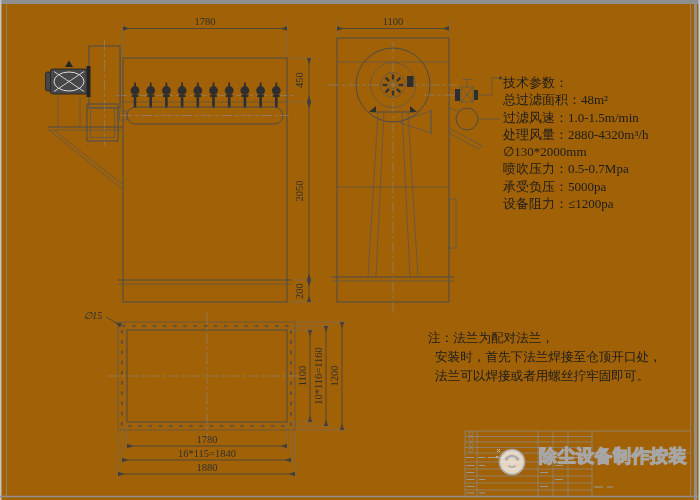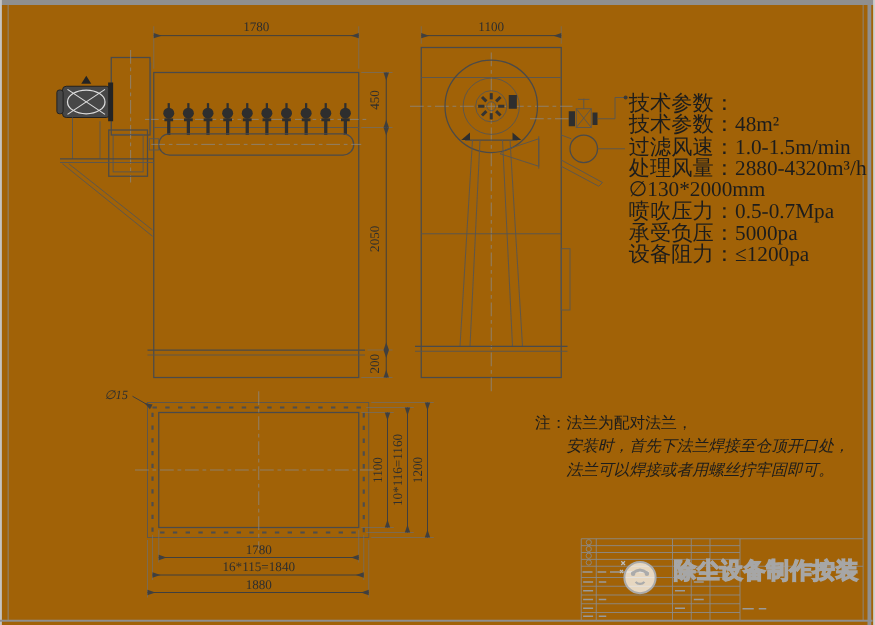--- a/index.html
+++ b/index.html
@@ -8,24 +8,24 @@
   svg{position:absolute;left:0;top:0;}
   .ln{stroke:#4a4a4a;stroke-width:1;fill:none;}
   .ln2{stroke:#555555;stroke-width:0.7;fill:none;}
   .cl{stroke:#8a8a8a;stroke-width:0.6;fill:none;stroke-dasharray:11 3 3 3;}
   .ext{stroke:#6f6f6f;stroke-width:0.55;fill:none;}
   .dim{stroke:#3f3f3f;stroke-width:0.8;fill:none;}
   .tb{stroke:#8c8c8c;stroke-width:0.7;fill:none;}
   text.d{font:10.5px "Liberation Serif","DejaVu Serif",serif;fill:#2e2e2e;}
   text.di{font:italic 10px "Liberation Serif","DejaVu Serif",serif;fill:#2e2e2e;}
   .tech{position:absolute;left:503px;top:74px;width:192px;color:#1c1c1c;
-        font-size:17px;line-height:17.3px;white-space:nowrap;}
+        font-size:13px;line-height:17.3px;white-space:nowrap;}
   .notes{position:absolute;left:428px;top:329px;width:265px;color:#1c1c1c;
          font-size:12.6px;line-height:18.9px;white-space:nowrap;}
-  .notes .ind{margin-left:25px;font-style:italic;}
+  .notes .ind{margin-left:7px;}
   .wm{position:absolute;left:494px;top:444px;display:flex;align-items:center;gap:3px;
       z-index:5;pointer-events:none;padding-left:45px;}
   .wm-text{font-size:18px;font-weight:bold;letter-spacing:0.5px;white-space:nowrap;
       color:rgba(255,255,255,0.82);-webkit-text-stroke:1px #a6a6a6;
       text-shadow:0 0 1px #b5b5b5;}
 </style>
 </head>
 <body>
 
 <div class="canvas">
@@ -252,21 +252,21 @@
     <path d="M466,457.5h8 M478,457.5h7 M488,457.5h8 M498,457.5h9 M511,457.5h8 M540,457.5h9 M555,457.5h9 M570,457.5h9
              M466.5,465.5h8 M466.5,472.5h8 M466.5,479.5h8 M466.5,486.5h8 M466.5,493h8
              M479,465.5h6 M479,479.5h6 M479,493h6
              M540,472.5h8 M540,486.5h8 M555,465.5h8 M555,479.5h8
              M594,487h9 M607,487h6" stroke="#9a9a9a" stroke-width="1.2" fill="none"></path>
   </g>
 </svg>
 
 <div class="tech">
   <div>技术参数：</div>
-  <div>技术参数：48m²</div>
+  <div>总过滤面积：48m²</div>
   <div>过滤风速：1.0-1.5m/min</div>
   <div>处理风量：2880-4320m³/h</div>
   <div>∅130*2000mm</div>
   <div>喷吹压力：0.5-0.7Mpa</div>
   <div>承受负压：5000pa</div>
   <div>设备阻力：≤1200pa</div>
 </div>
 
 <div class="notes">
   <div>注：法兰为配对法兰，</div>

